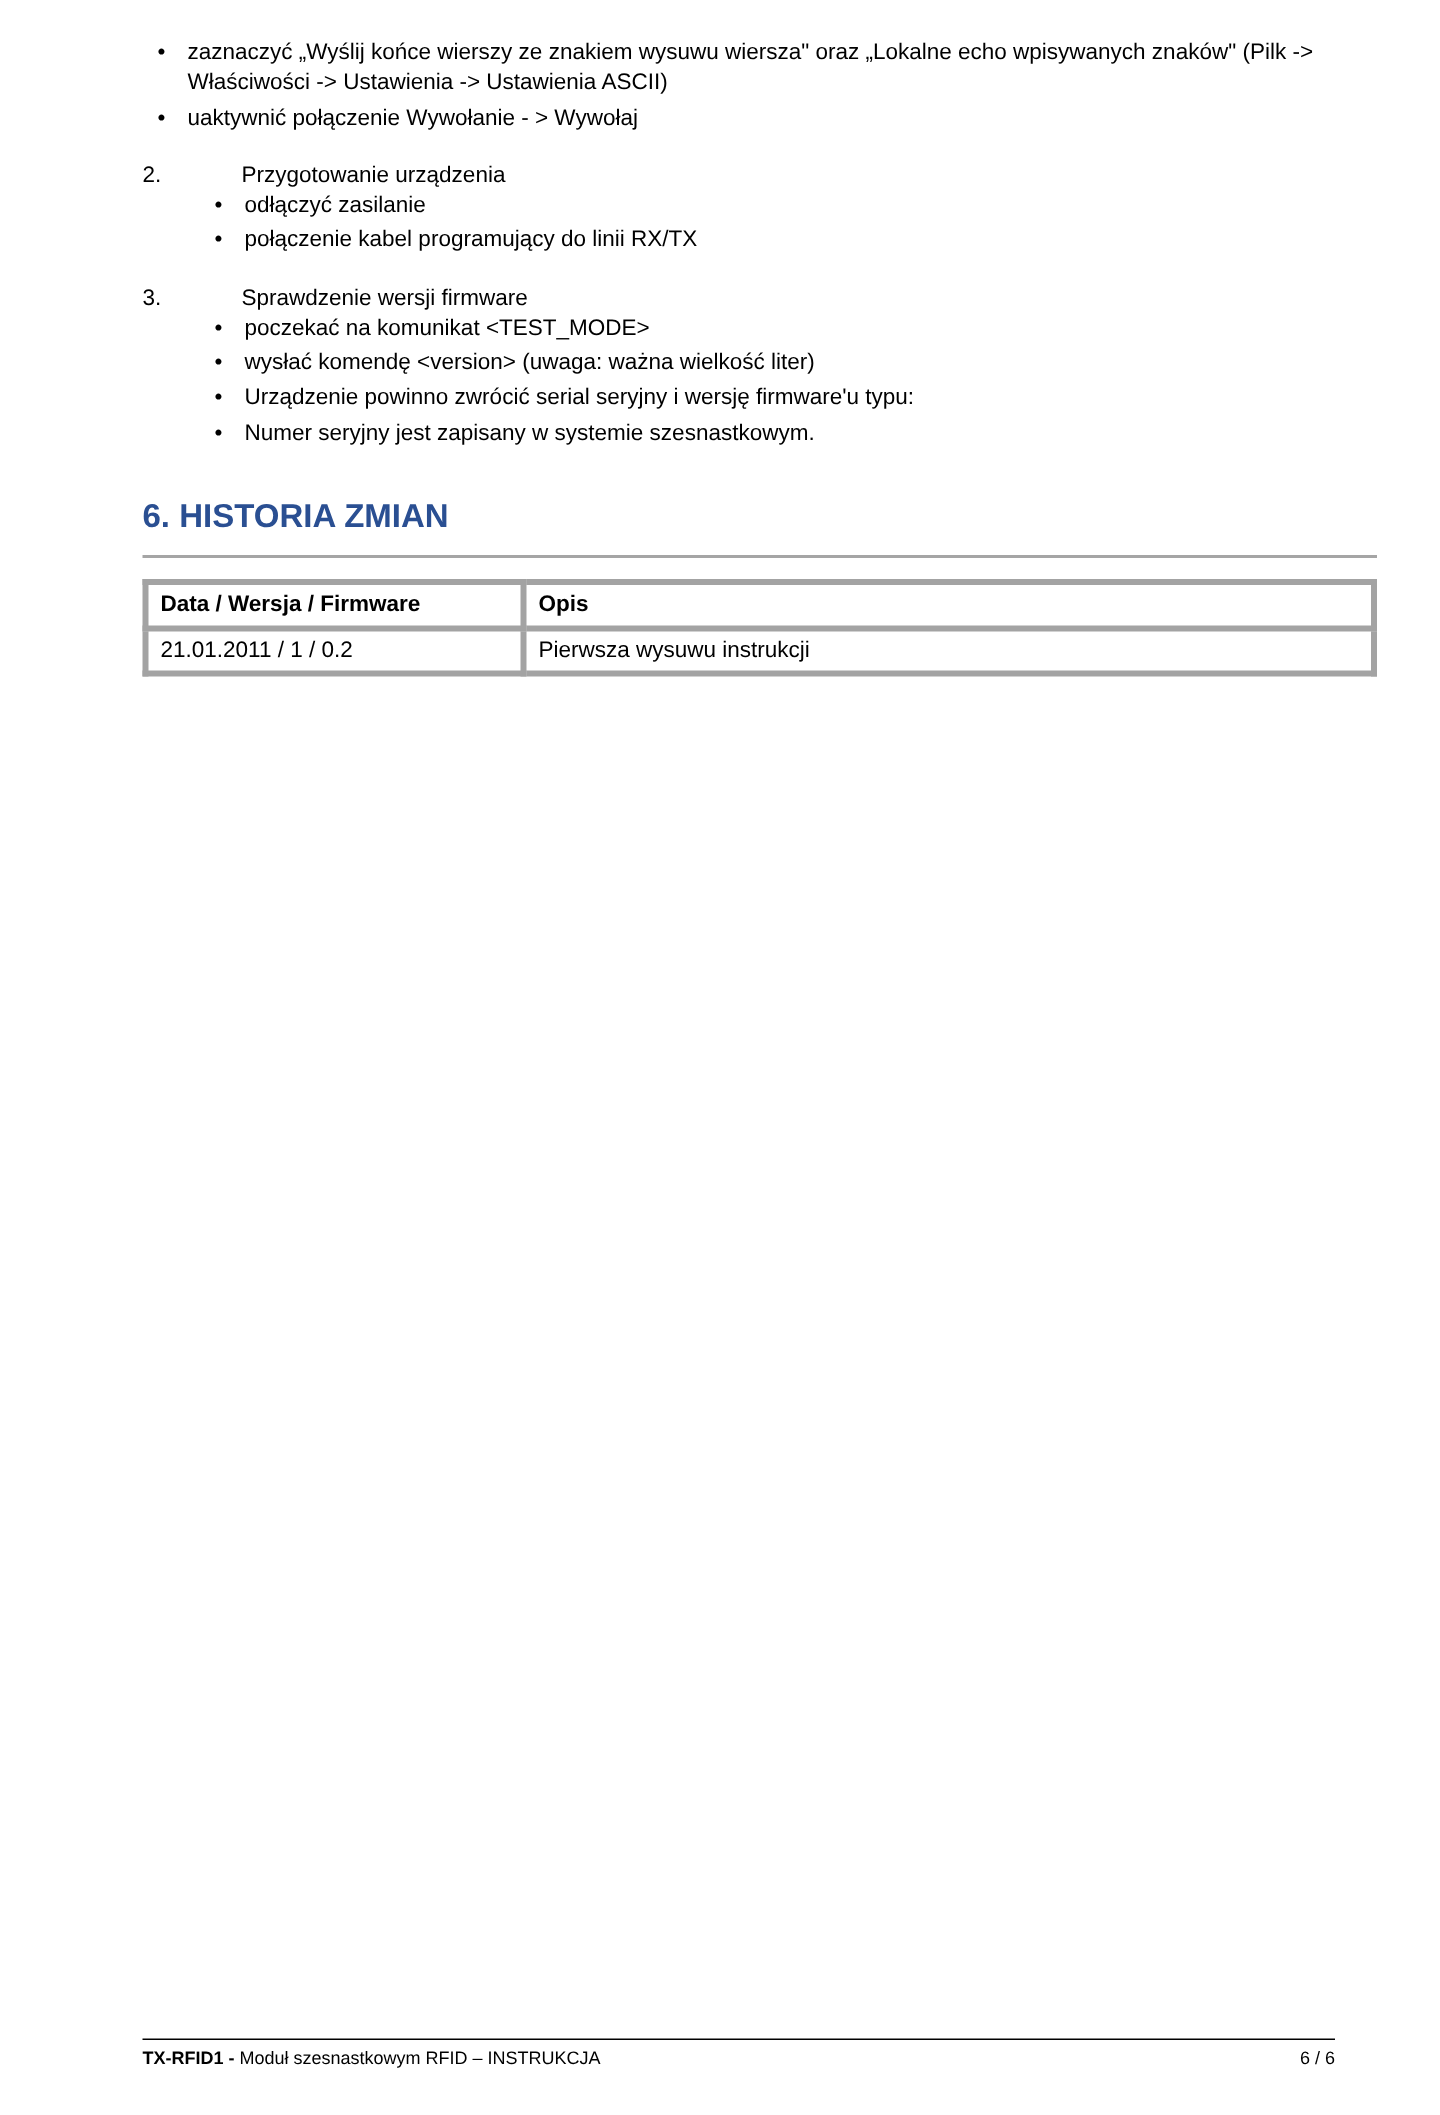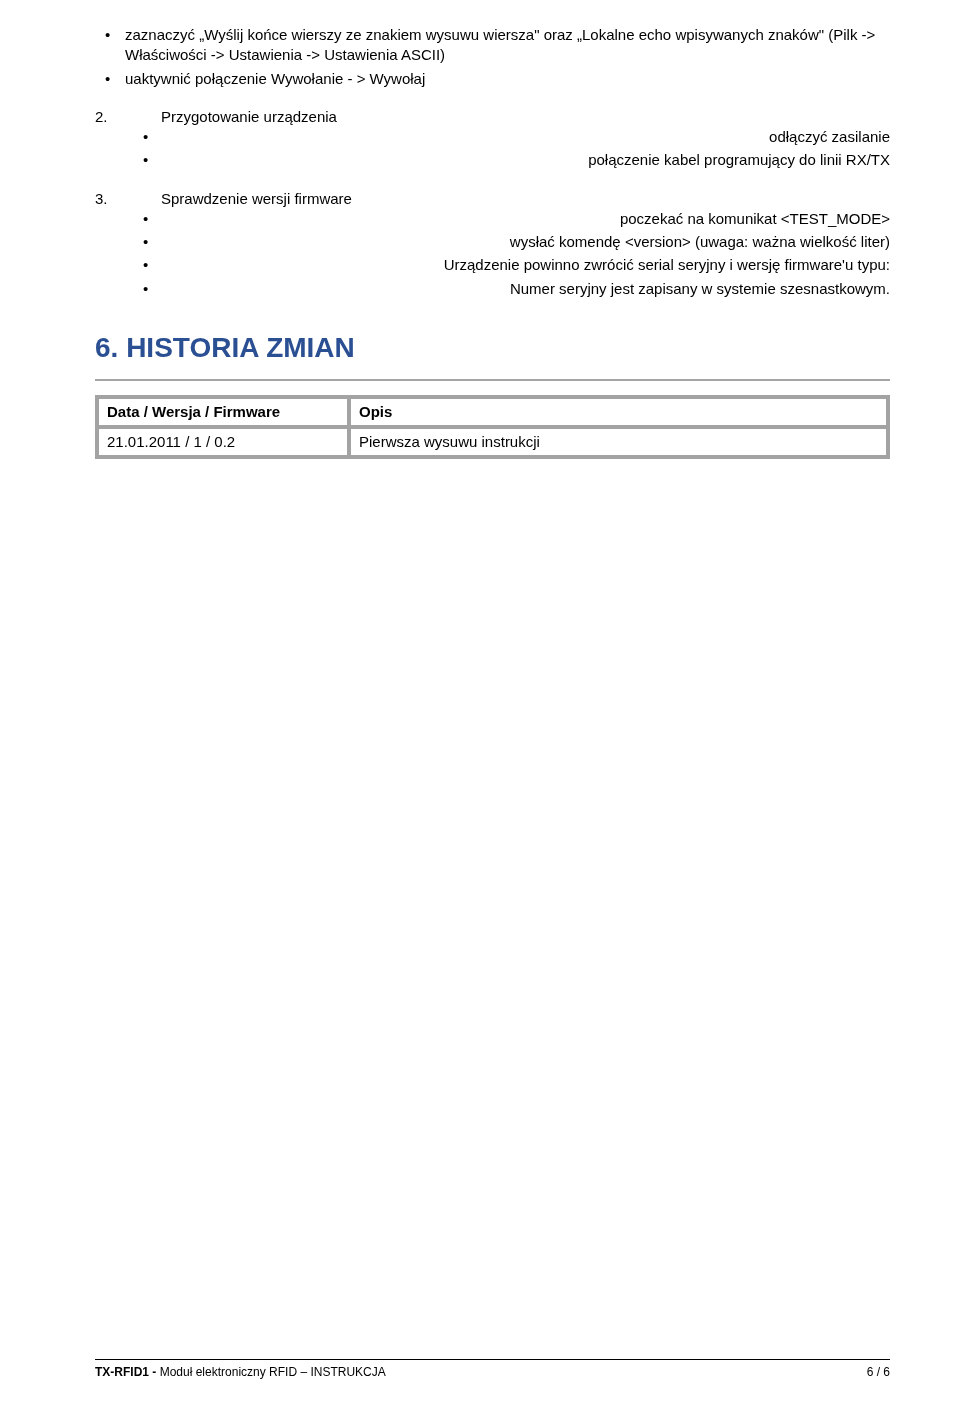--- a/index.html
+++ b/index.html
@@ -11,21 +11,21 @@
   body {
     font-family: Verdana, Tahoma, Arial, sans-serif;
     color: #000;
     font-size: 15px;
     line-height: 1.35;
   }
   .page {
     box-sizing: border-box;
     width: 960px;
     min-height: 1410px;
-    padding: 25px 70px 25px 95px;
+    padding: 25px 42px 25px 95px;
     position: relative;
   }
   ul.bullets {
     list-style: none;
     padding: 0;
     margin: 0 0 18px 0;
   }
   ul.bullets > li {
     position: relative;
     padding-left: 30px;
@@ -49,38 +49,37 @@
     flex: 0 0 38px;
   }
   .num-row .txt {
     flex: 1;
     margin-left: 28px;
   }
   ul.sub-bullets {
     list-style: none;
     padding: 0;
     margin: 0;
-    text-align: right;
   }
   ul.sub-bullets > li {
     position: relative;
     padding-left: 68px;
     margin: 0 0 3px 0;
   }
   ul.sub-bullets > li::before {
     content: "•";
     position: absolute;
     left: 48px;
     top: 0;
     font-size: 15px;
   }
   h2.section-heading {
     color: #2a4f92;
     font-weight: bold;
-    font-size: 28px;
+    font-size: 22px;
     margin: 30px 0 12px 0;
     border-bottom: none;
   }
   .heading-rule {
     border: none;
     border-top: 2px solid #a5a5a5;
     margin: 2px 0 14px 0;
   }
   table.history {
     width: 100%;
@@ -170,19 +169,19 @@
         <td>21.01.2011 / 1 / 0.2</td>
         <td>Pierwsza wysuwu instrukcji</td>
       </tr>
     </tbody>
   </table>
 
   <div class="footer">
     <hr class="footer-rule">
     <div class="footer-row">
       <div class="footer-left">
-        <span class="bold">TX-RFID1 - </span><span>Moduł elektroniczny RFID – INSTRUKCJA</span>
+        <span class="bold">TX-RFID1 - </span><span>Moduł szesnastkowym RFID – INSTRUKCJA</span>
       </div>
       <div class="footer-right">6 / 6</div>
     </div>
   </div>
 
 </div>
 
 </body></html>

